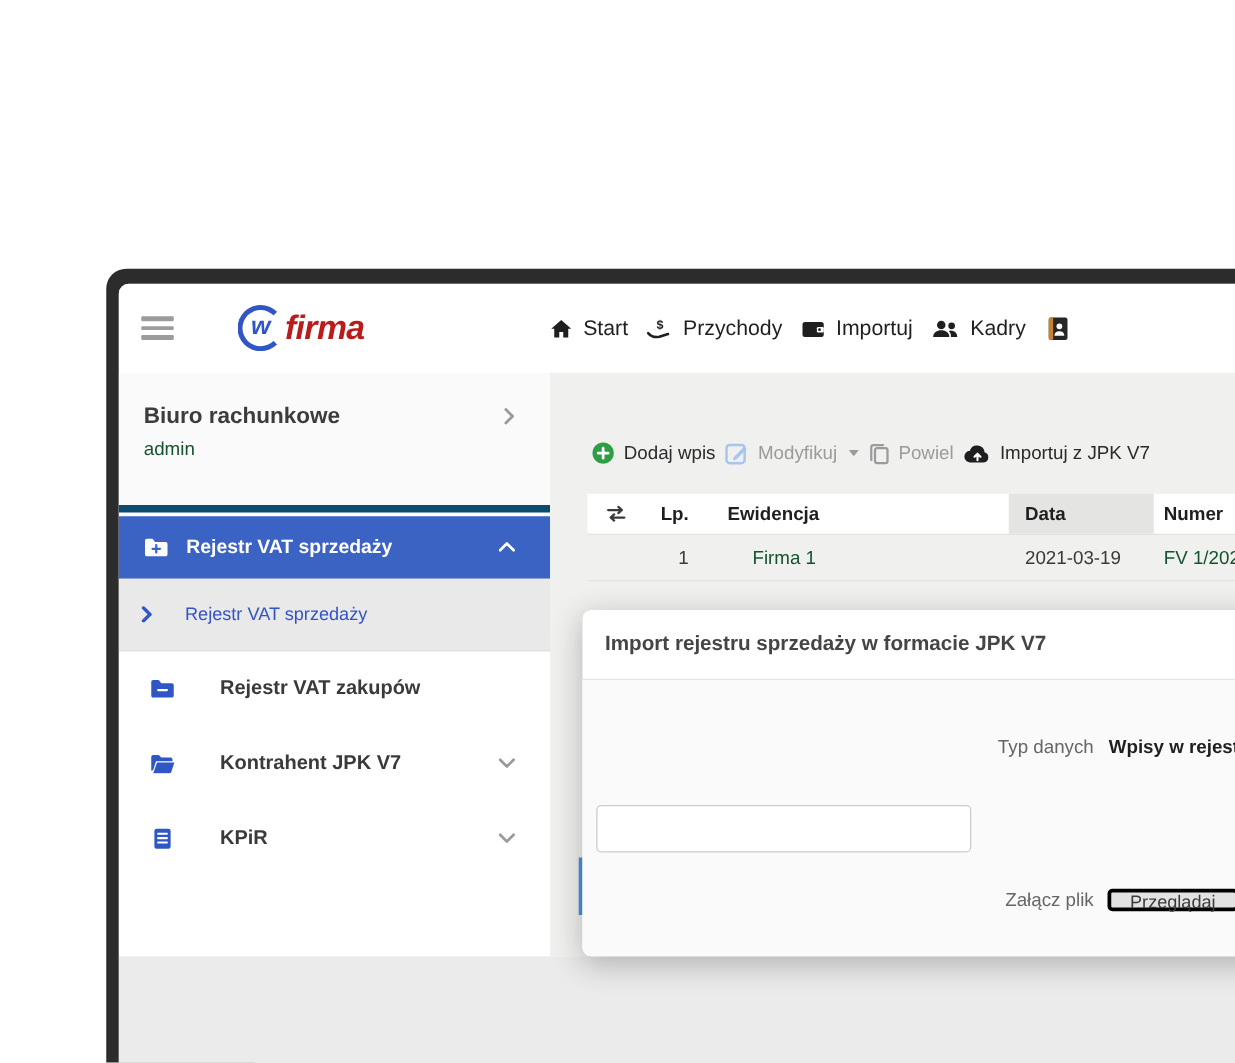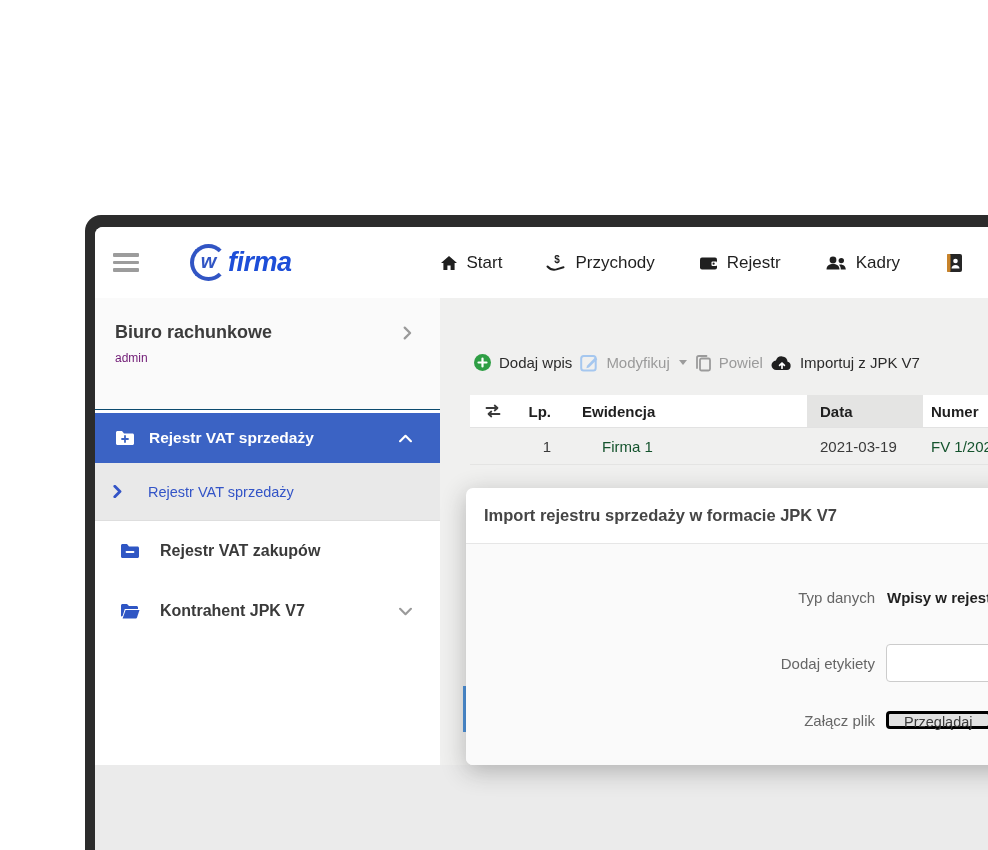--- a/index.html
+++ b/index.html
@@ -15,48 +15,48 @@
 
   
   .navbar { height:71px; min-height:71px; background:#fff; display:flex; align-items:center;
             position:relative; z-index:6; }
   .hamburger { margin-left:18px; width:26px; display:flex; flex-direction:column; gap:4px; cursor:pointer; }
   .hamburger span { height:3.5px; background:#9c9c9c; border-radius:1px; }
   .logo { margin-left:51px; display:flex; align-items:center; cursor:pointer; }
   .logo-circle { width:37px; height:37px; border-radius:50%; border:4.5px solid #3155c4;
                  border-right-color:transparent; display:flex; align-items:center; justify-content:center; }
   .logo-w { font-style:italic; font-weight:bold; font-size:20px; color:#3155c4; margin-top:-2px; }
-  .logo-text { font-style:italic; font-weight:bold; font-size:27px; color:#1d4ed8; margin-left:1px; letter-spacing:-0.5px; }
-  .nav-items { margin-left:148px; display:flex; align-items:center; gap:44px; white-space:nowrap; }
+  .logo-text { font-style:italic; font-weight:bold; font-size:27px; color:#b91c1c; margin-left:1px; letter-spacing:-0.5px; }
+  .nav-items { margin-left:148px; display:flex; align-items:center; gap:15px; white-space:nowrap; }
   .nav-item { display:flex; align-items:center; gap:9px; font-size:17px; color:#1f1f1f; cursor:pointer; }
   .nav-item svg { flex:0 0 auto; }
 
   
   .body-row { display:flex; height:467px; min-height:467px; }
   .bottom-strip { flex:1; background:#ebebeb; }
 
   
   .sidebar { width:345px; min-width:345px; background:#fff; }
   .company { height:112px; padding:24px 28px 0 20px; background:#fafafa;
-             border-bottom:1px solid #0c4a6e; position:relative; cursor:pointer; }
+             border-bottom:6px solid #0c4a6e; position:relative; cursor:pointer; }
   .company-name { font-size:18px; font-weight:bold; color:#3c3c3c; }
-  .company-user { margin-top:8px; font-size:12px; color:#701a75; }
+  .company-user { margin-top:8px; font-size:15px; color:#14532d; }
   .company-chev { position:absolute; right:28px; top:28px; color:#9a9a9a; }
   .parent-active { margin-top:3px; height:50px; background:#3b63c4; color:#fff;
                    display:flex; align-items:center; padding:0 28px 0 20px; cursor:pointer; }
   .parent-active .lbl { margin-left:14px; font-weight:bold; font-size:15.5px; }
   .parent-active .chev { margin-left:auto; color:#fff; }
   .subitem { height:58px; display:flex; align-items:center; padding:0 20px 0 18px;
              font-size:14.5px; cursor:pointer; }
   .subitem .chev { margin-right:26px; display:flex; }
   .sub-selected { background:#e9e9e9; color:#3354c7; border-bottom:1px solid #dedede; }
   .sub-plain { background:#fff; color:#3a3a3a; }
   .side-item { height:60px; display:flex; align-items:center; padding:0 28px 0 25px;
                font-weight:bold; font-size:16px; color:#3a3a3a; cursor:pointer; }
-  .side-item .lbl { margin-left:20px; }
+  .side-item .lbl { margin-left:36px; }
   .side-item .chev { margin-left:auto; color:#9a9a9a; }
   .side-item svg.mainicon { color:#2f56c4; }
 
   
   .main { flex:1; background:#f0f0ef; position:relative; }
   .toolbar { position:absolute; top:55px; left:33px; display:flex; align-items:center;
              gap:8px; white-space:nowrap; z-index:1; }
   .tool { display:flex; align-items:center; gap:7px; font-size:15px; color:#2b2b2b; cursor:pointer; }
   .tool.disabled { color:#9b9b9b; }
   .caret { width:0; height:0; border-left:4.5px solid transparent; border-right:4.5px solid transparent;
@@ -130,21 +130,21 @@
               <path d="M1.5 12.5 c2.8 3.2 6 3.6 9 2.9 l7 -2.2" stroke="currentColor" stroke-width="2" fill="none" stroke-linecap="round"></path>
             </svg>
           <span>Przychody</span>
         </div>
         <div class="nav-item">
           <svg width="19" height="16" viewBox="0 0 19 16">
               <rect x="1" y="2.5" width="17" height="12" rx="2" fill="currentColor"></rect>
               <rect x="12.5" y="6.5" width="5.5" height="4.5" rx="1" fill="#fff"></rect>
               <circle cx="14.6" cy="8.7" r="1.1" fill="currentColor"></circle>
             </svg>
-          <span>Rejestr</span>
+          <span>Importuj</span>
         </div>
         <div class="nav-item">
           <svg width="22" height="16" viewBox="0 0 22 16">
               <circle cx="8" cy="5" r="3.4" fill="currentColor"></circle>
               <path d="M1.5 14.5 c0-3.6 3-5.4 6.5-5.4 s6.5 1.8 6.5 5.4 z" fill="currentColor"></path>
               <circle cx="16.3" cy="5.6" r="2.7" fill="currentColor"></circle>
               <path d="M15.5 9.4 c3 .1 5.3 1.8 5.3 5.1 h-5 c0-2 -.6-3.6 -1.8-4.7 z" fill="currentColor"></path>
             </svg>
           <span>Kadry</span>
         </div>
@@ -210,20 +210,32 @@
               <path d="M5.6 7 H19.5 L17 14.6 c-.2 .5 -.6 .9 -1.2 .9 H2.6 Z" fill="currentColor"></path>
             </svg>
           <span class="lbl">Kontrahent JPK V7</span>
           <span class="chev">
             <svg width="13" height="9" viewBox="0 0 12 8">
                 <path d="M1 1.5 L6 6.5 L11 1.5" fill="none" stroke="currentColor" stroke-width="2" stroke-linecap="round" stroke-linejoin="round"></path>
               </svg>
           </span>
         </div>
 
+        <div class="side-item">
+          <svg class="mainicon" width="20" height="18" viewBox="0 0 20 18">
+              <rect x="3.5" y="1" width="13" height="16" rx="1.8" fill="currentColor"></rect>
+              <path d="M6.5 5 h7 M6.5 8.5 h7 M6.5 12 h7" stroke="#fff" stroke-width="1.7" stroke-linecap="round"></path>
+            </svg>
+          <span class="lbl">KPiR</span>
+          <span class="chev">
+            <svg width="13" height="9" viewBox="0 0 12 8">
+                <path d="M1 1.5 L6 6.5 L11 1.5" fill="none" stroke="currentColor" stroke-width="2" stroke-linecap="round" stroke-linejoin="round"></path>
+              </svg>
+          </span>
+        </div>
       </div>
 
       <div class="main">
 
         <div class="toolbar">
           <div class="tool">
             <svg width="19" height="19" viewBox="0 0 19 19">
                 <circle cx="9.5" cy="9.5" r="8.5" fill="#2e9e44"></circle>
                 <path d="M9.5 5.5 v8 M5.5 9.5 h8" stroke="#fff" stroke-width="2.2" stroke-linecap="round"></path>
               </svg>
@@ -277,21 +289,20 @@
         <div class="blue-sliver"></div>
 
         <div class="modal">
           <div class="modal-header">Import rejestru sprzedaży w formacie JPK V7</div>
           <div class="modal-body">
             <div class="m-row m-row1">
               <span class="m-label">Typ danych</span>
               <span class="m-value">Wpisy w rejestrze</span>
             </div>
             <div class="m-row m-row2">
-              <span class="m-label">Dodaj etykiety</span>
               <input class="m-input" type="text" value="" style="">
             </div>
             <div class="m-row m-row3">
               <span class="m-label">Załącz plik</span>
               <button class="m-btn">Przeglądaj</button>
             </div>
           </div>
         </div>
 
       </div>

